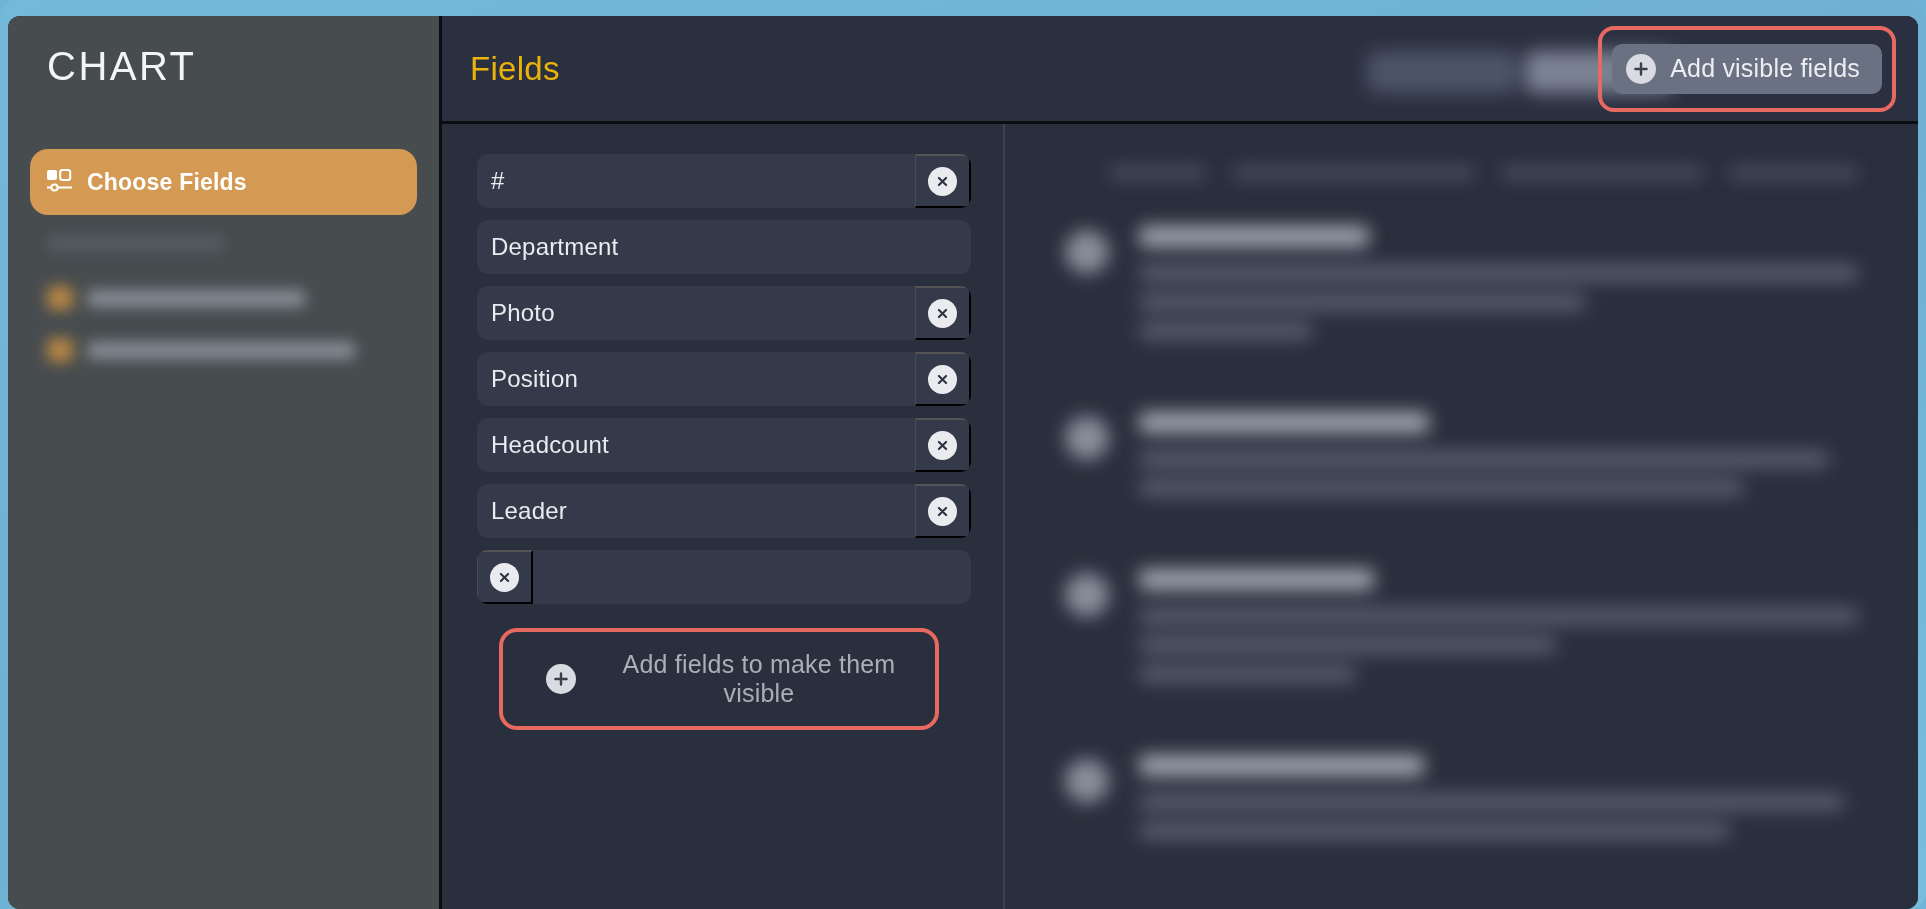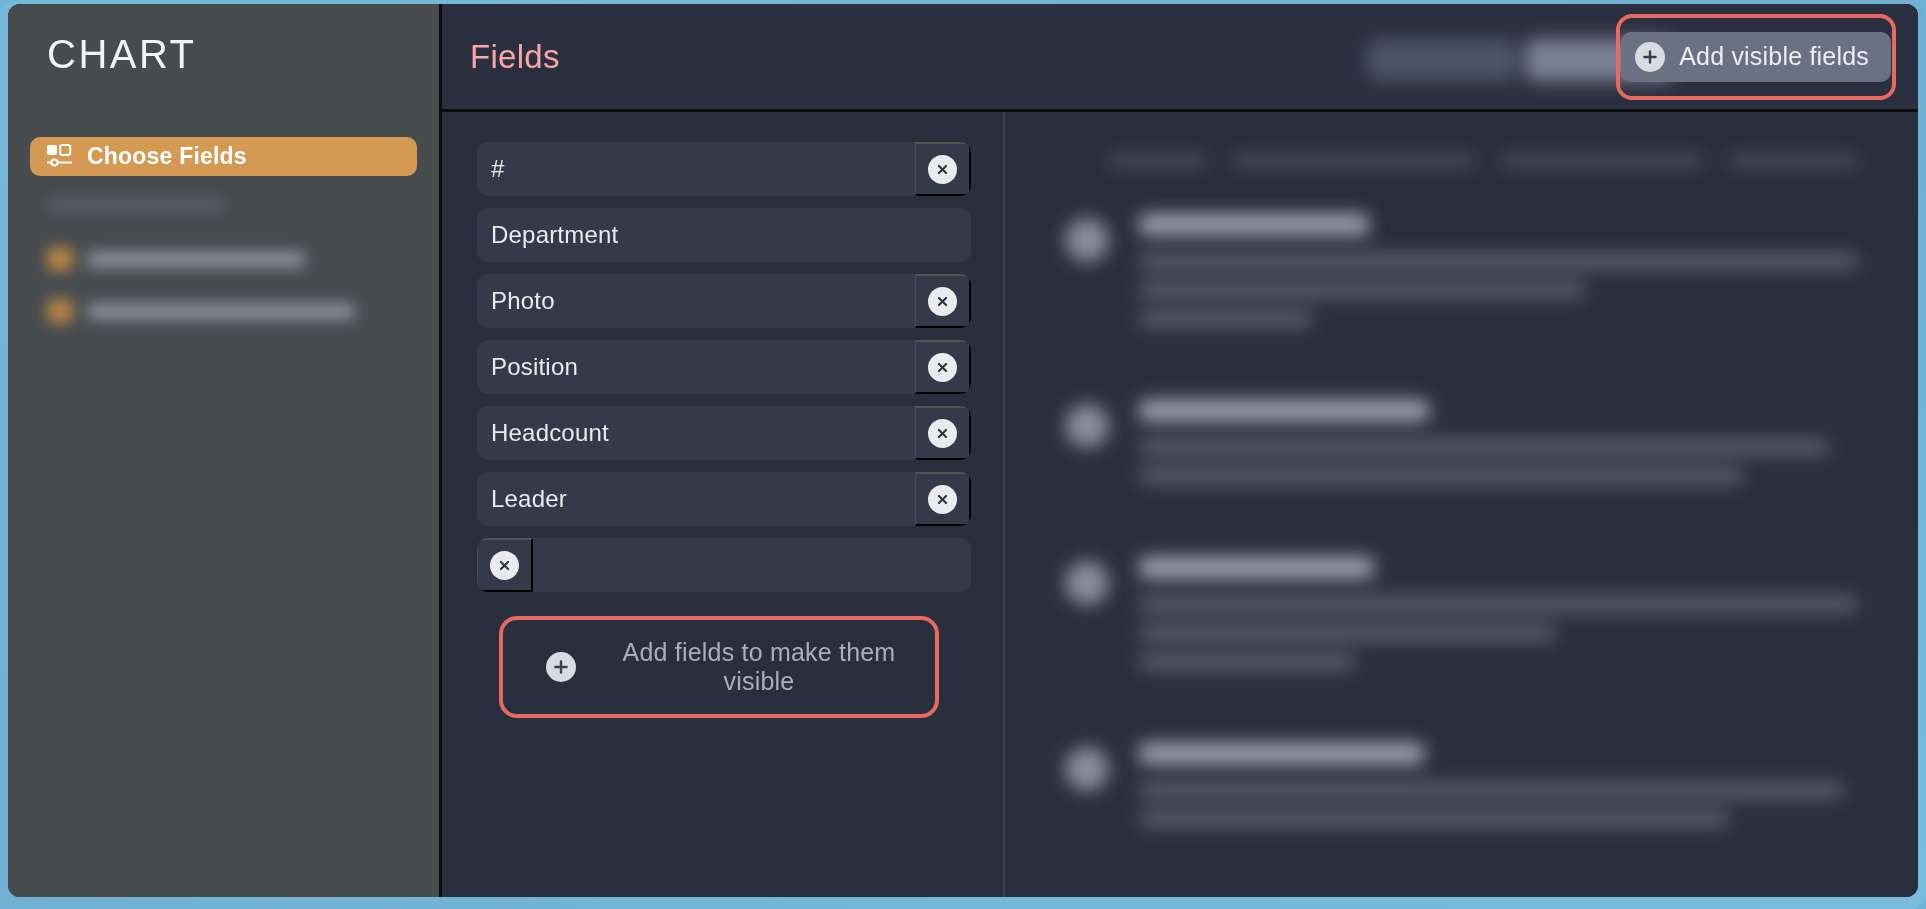--- a/index.html
+++ b/index.html
@@ -17,21 +17,21 @@
   #recording-frame {
     position: absolute;
     inset: 0;
     background: linear-gradient(160deg, #74b8da 0%, #6fb0d2 50%, #79bcdd 100%);
     border-radius: 16px;
   }
 
   #app-window {
     position: absolute;
     left: 8px;
-    top: 4px;
+    top: 16px;
     width: 1910px;
     height: 893px;
     border-radius: 12px;
     overflow: hidden;
     display: flex;
     background: #262b38;
   }
 
   
   #sidebar {
@@ -50,22 +50,22 @@
     color: #f3f4f6;
     padding: 28px 0 0 17px;
   }
 
   #sidebar-nav { margin-top: 60px; }
 
   .nav-item {
     display: flex;
     align-items: center;
     gap: 13px;
-    height: 39px;
-    border-radius: 10px;
+    height: 66px;
+    border-radius: 18px;
     padding: 0 16px;
     margin-bottom: 12px;
   }
   .nav-item.active {
     background: #d49a53;
   }
   .nav-label {
     font-size: 23px;
     font-weight: 600;
     color: #ffffff;
@@ -104,21 +104,21 @@
     border-bottom: 3px solid #0b0d11;
     display: flex;
     align-items: center;
     padding: 0 22px 0 28px;
     position: relative;
   }
 
   #panel-title {
     font-size: 33px;
     font-weight: 400;
-    color: #fca5a5;
+    color: #eab308;
     letter-spacing: .3px;
   }
 
   
   #header-segment {
     position: absolute;
     left: 925px;
     top: 32px;
     width: 320px;
     height: 48px;
@@ -128,21 +128,21 @@
     gap: 8px;
   }
   #header-segment .seg {
     height: 42px; border-radius: 9px; background: #4d5467;
   }
   #header-segment .seg.sel { background: #7b8294; }
 
   #add-visible-fields-wrap {
     margin-left: auto;
     position: relative;
-    padding: 14px 1px;
+    padding: 14px 10px;
     border: 4px solid #e8695f;
     border-radius: 16px;
   }
   #add-visible-fields {
     display: flex;
     align-items: center;
     gap: 14px;
     background: #6a7182;
     border: none;
     border-radius: 10px;

